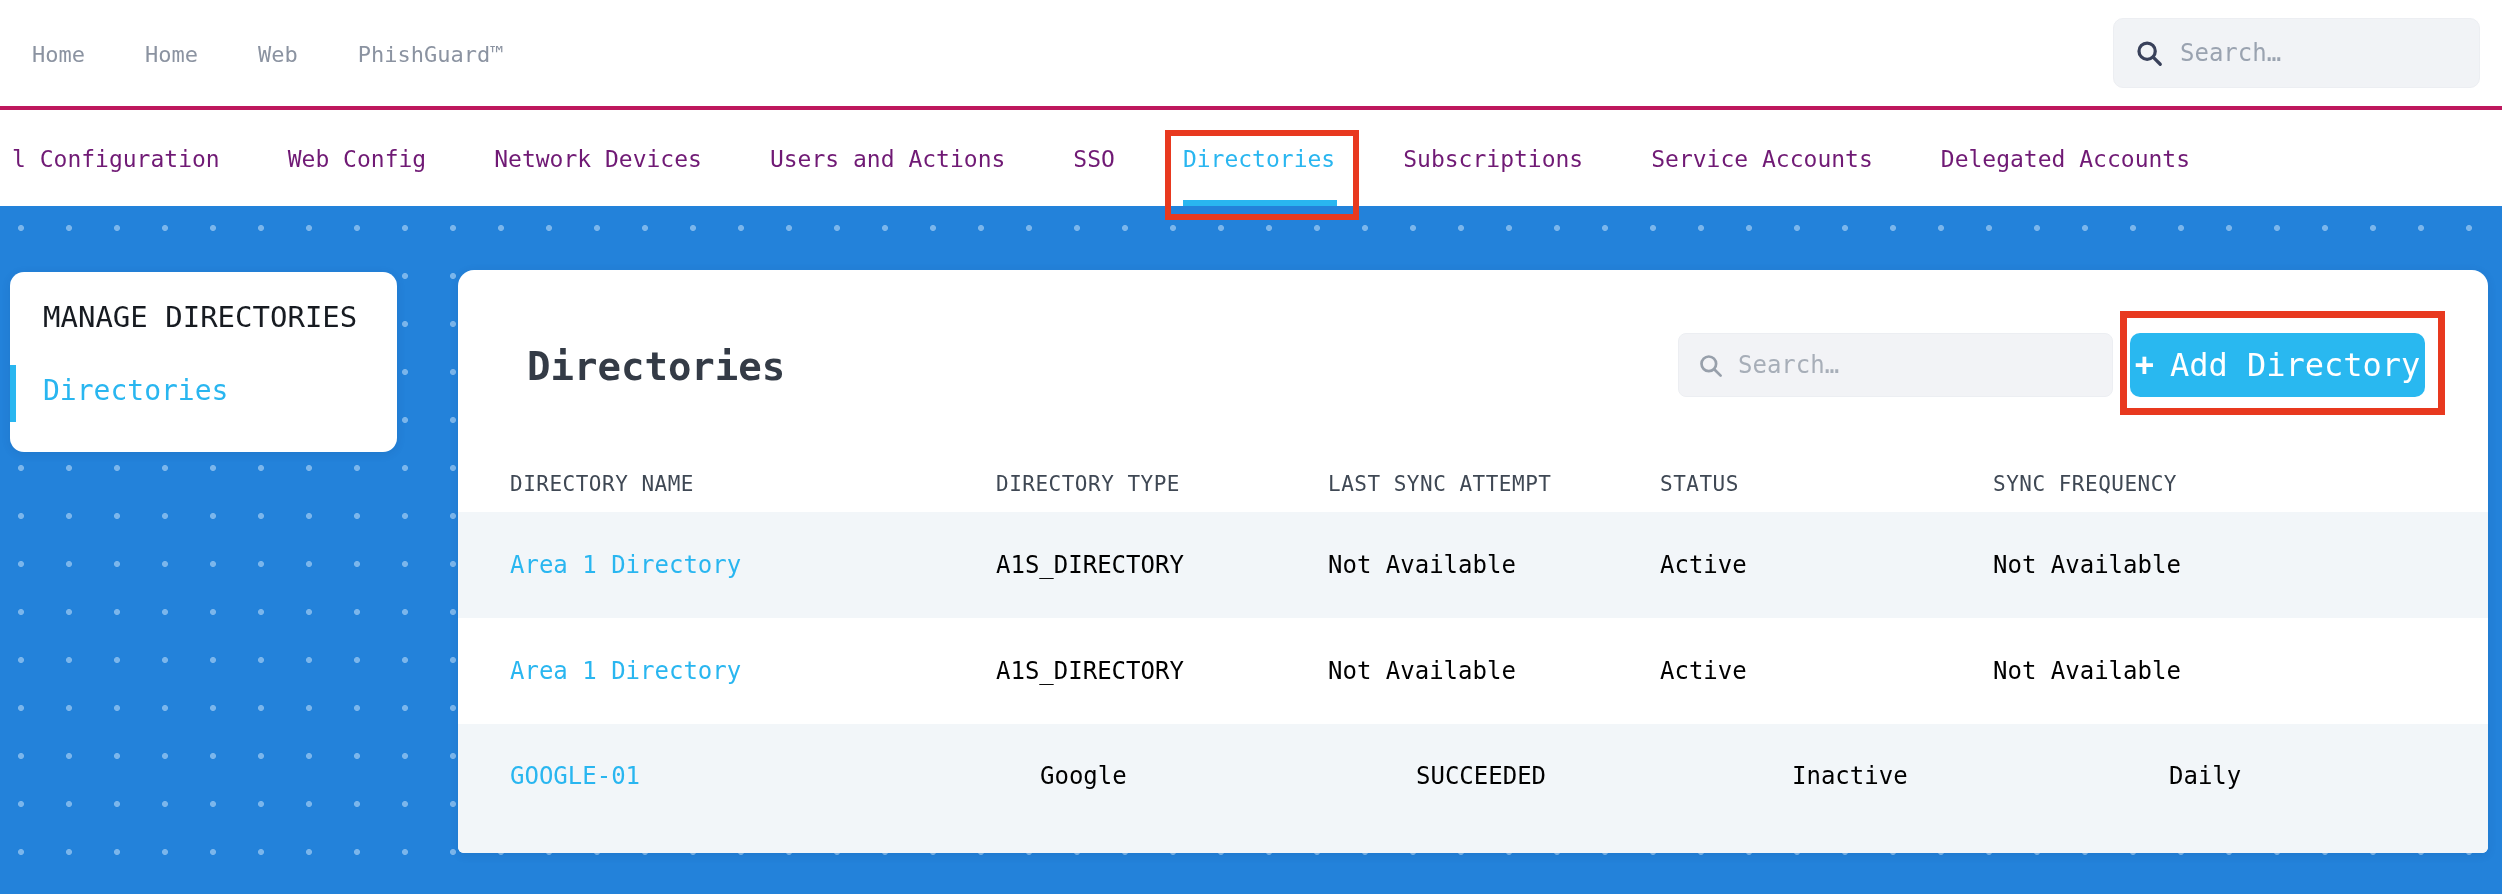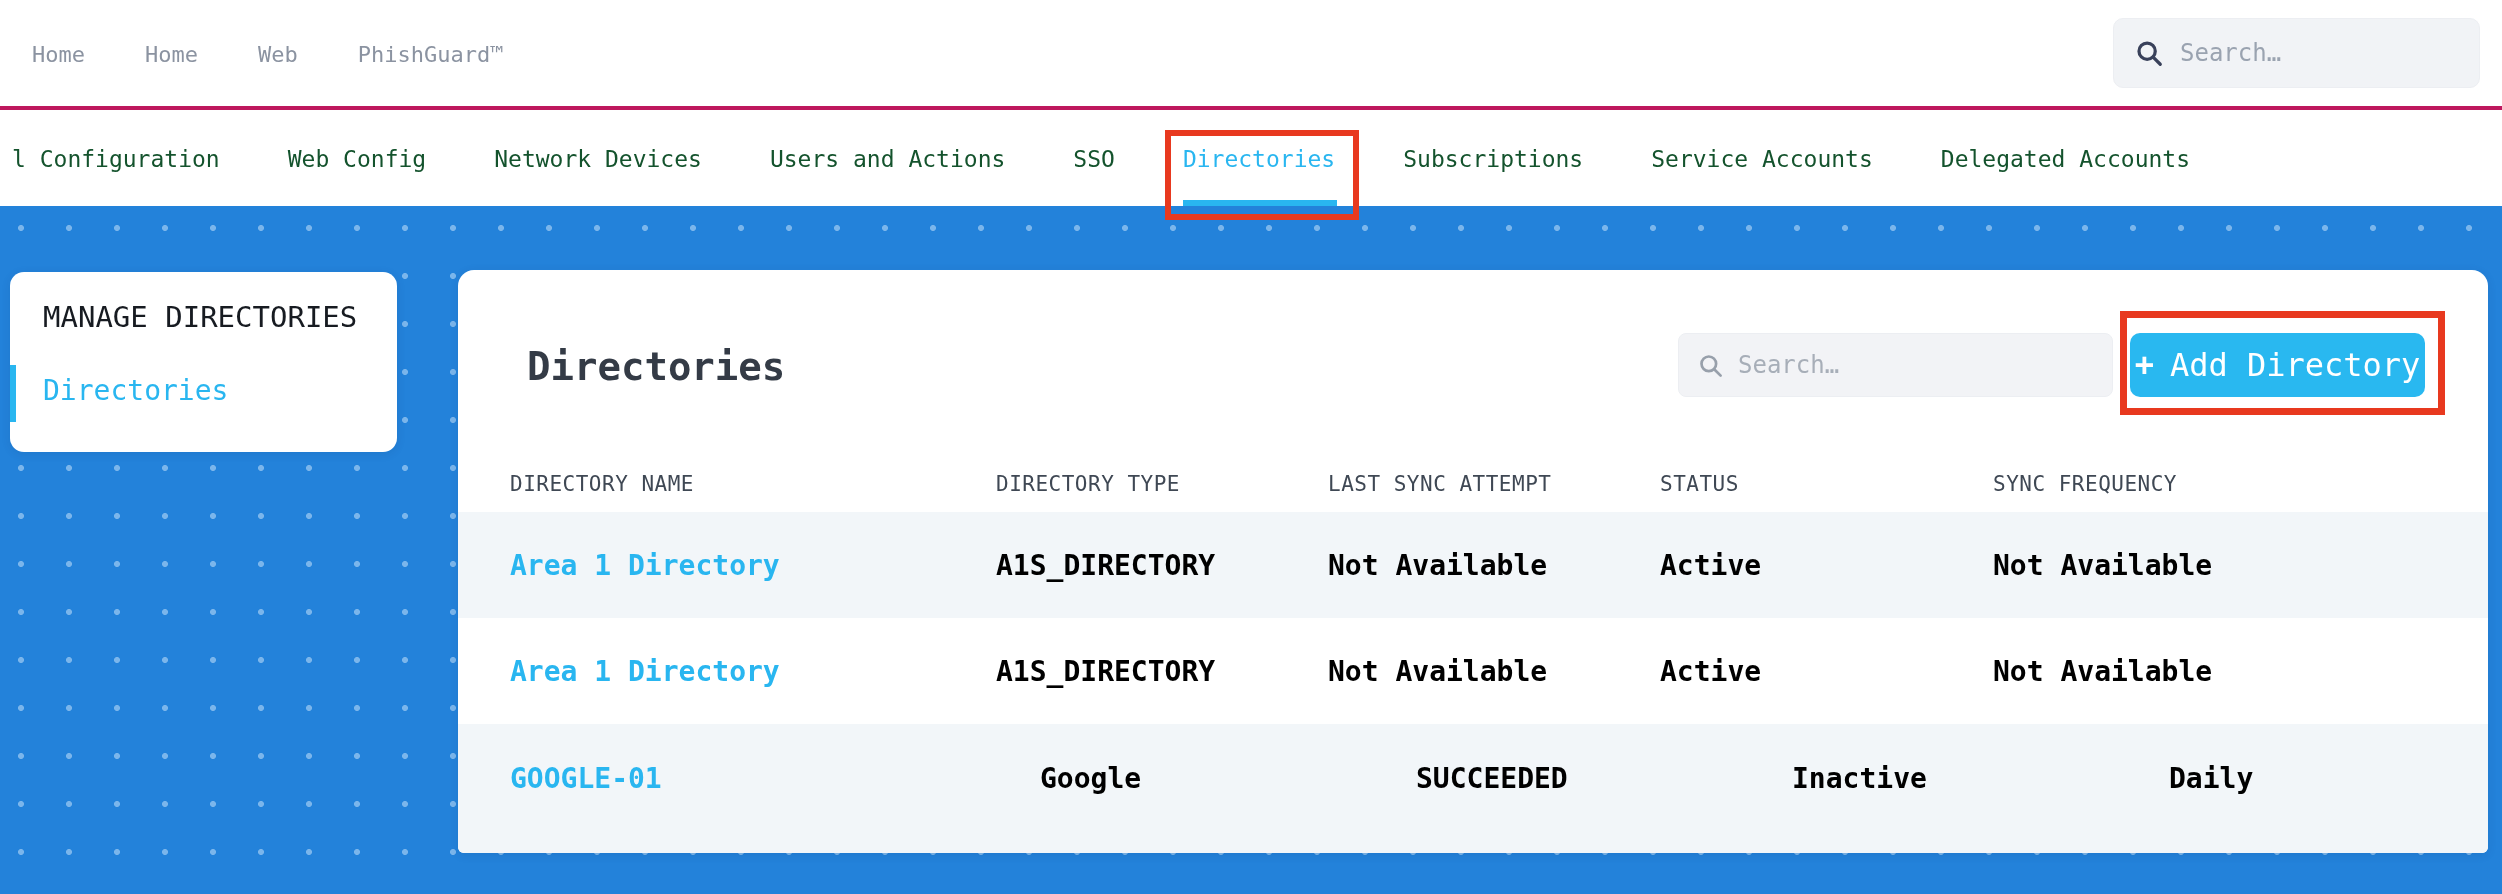--- a/index.html
+++ b/index.html
@@ -32,21 +32,21 @@
   .search-box.top input::placeholder { color:#9aa3b0; }
 
   
   .tabbar {
     position:absolute; left:0; top:112px; width:2502px; height:94px;
     background:#ffffff; z-index:3;
     display:flex; align-items:center; gap:68px; padding-left:12px;
   }
   .tab {
     position:relative; height:100%; display:flex; align-items:center;
-    font-size:23px; color:#14532d; cursor:pointer; white-space:nowrap;
+    font-size:23px; color:#701a75; cursor:pointer; white-space:nowrap;
   }
   .tab.active { color:#29b6f0; }
   .tab-underline {
     position:absolute; left:0; right:-2px; bottom:0; height:6px; background:#29b6f0;
   }
   .tab-annotation {
     position:absolute; top:18px; left:-18px; right:-24px; bottom:-14px;
     border:6px solid #e8391f; pointer-events:none; z-index:6;
   }
 
@@ -110,21 +110,21 @@
   
   .table { position:absolute; left:0; top:185px; width:2030px; }
   .trow {
     display:grid; grid-template-columns:486px 332px 332px 333px 355px 1fr;
     align-items:center; padding-left:52px; width:2030px;
   }
   .trow.head { height:57px; }
   .trow.head .cell {
     font-size:21px; font-weight:500; color:#3f4854; letter-spacing:0.5px; white-space:nowrap;
   }
-  .trow.r { height:106px; font-size:28px;font-weight:bold; }
+  .trow.r { height:106px; font-size:24px; }
   .trow.r3 { height:129px; align-items:start;gap:44px; }
   .trow.r3 .cell { margin-top:38px; }
   .trow.shade { background:#f2f6f9; }
   .cell { color:#000000; white-space:nowrap; }
   .cell.link { color:#29b6f0; cursor:pointer; }
 
   .menu-dots { display:flex; gap:7px; align-items:center; cursor:pointer; margin-top:48px; }
   .menu-dots i { width:8px; height:8px; border-radius:50%; background:#b8bec7; display:block; }
 
   

